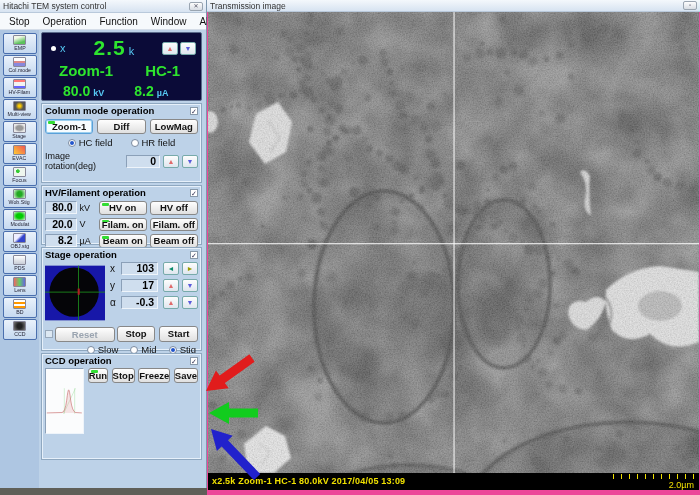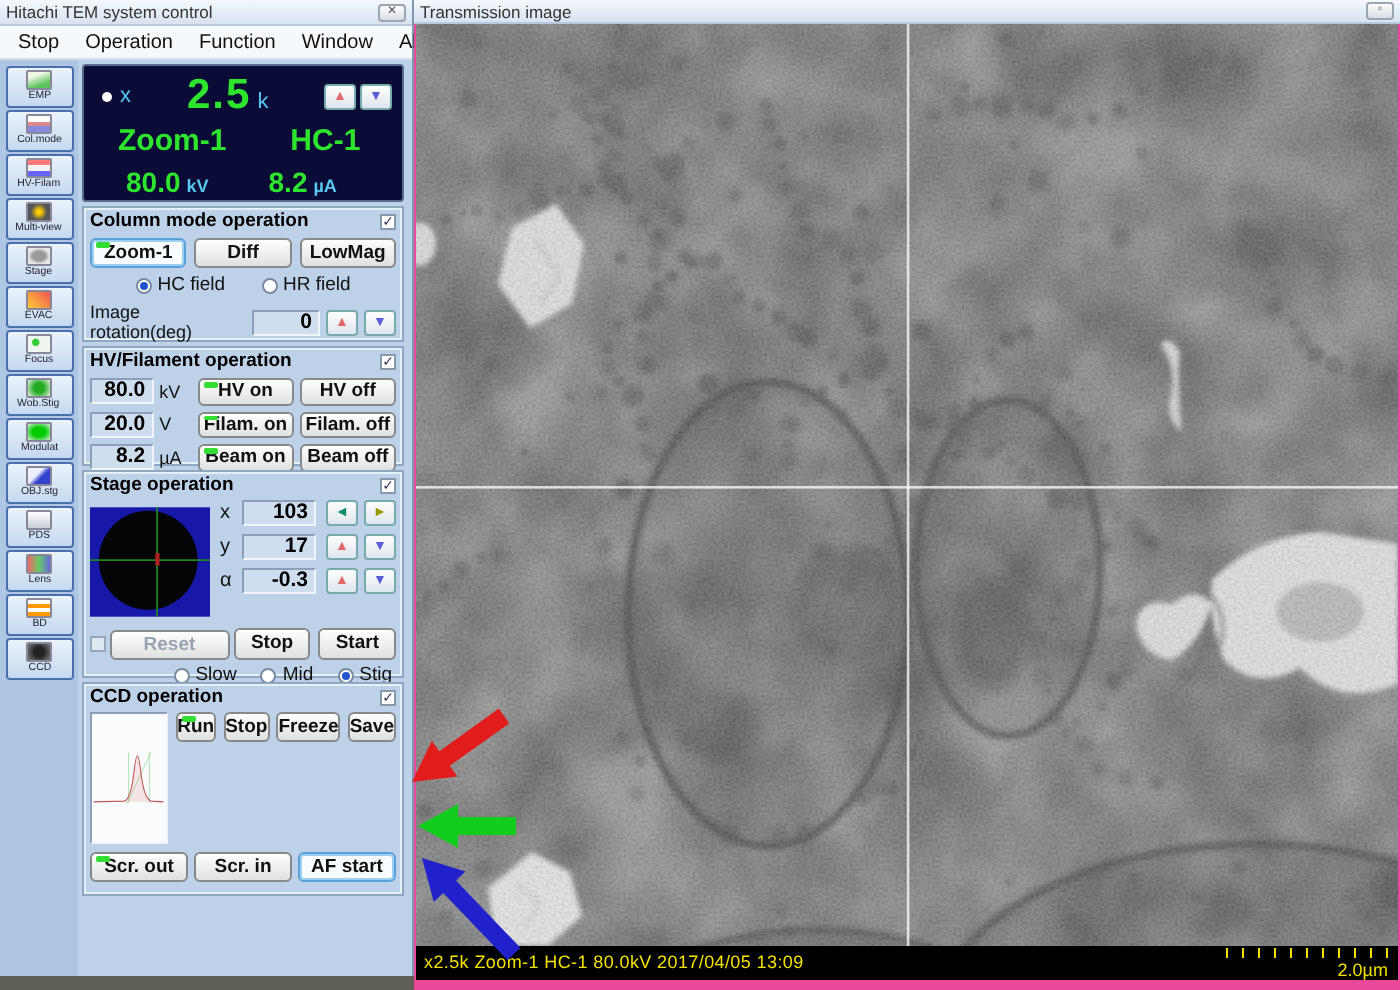--- a/index.html
+++ b/index.html
@@ -102,21 +102,21 @@
   .ccd-btns .btn { height:14.5px; line-height:13px; font-weight:bold; }
   .ccd-bottom { display:flex; gap:3px; margin-top:4px; }
   .ccd-bottom .btn { flex:1; height:15px; line-height:13px; font-weight:bold; }
   .left-bottom-strip { position:absolute; left:0; bottom:0; width:207px; height:7px; background:#5f5f58; }
 
   
   .right-win { position:absolute; left:207px; top:0; width:493px; height:495px; background:#ec4899; }
   .right-win .titlebar { height:12px; }
   .img-area { position:absolute; left:1px; top:12px; width:491px; height:461px; background:#8e8e8e; overflow:hidden; }
   .statusbar { position:absolute; left:1px; top:473px; width:491px; height:17px; background:#000; }
-  .status-text { position:absolute; left:4px; top:3px; font-size:9px; font-weight:normal; color:#f0e000; letter-spacing:0.2px; }
+  .status-text { position:absolute; left:4px; top:3px; font-size:9px; font-weight:bold; color:#f0e000; letter-spacing:0.2px; }
   .scalebar { position:absolute; right:5px; top:1px; }
   .ticks { display:flex; gap:6.5px; }
   .tick { width:1.5px; height:5px; background:#f0e000; }
   .scale-label { text-align:right; font-size:9px; font-weight:normal; color:#f0e000; margin-top:1px; }
 
   .overlay { position:absolute; left:0; top:0; pointer-events:none; }
 </style>
 </head>
 <body>
 
@@ -213,21 +213,21 @@
             <span class="m2">HC-1</span>
           </div>
           <div class="d-row d3">
             <span class="v1">80.0</span>
             <span class="u">kV</span>
             <span class="v2">8.2</span>
             <span class="u">µA</span>
           </div>
         </div>
 
-        <div class="section" style="height:68px">
+        <div class="section" style="height:80px">
           <div class="sec-head">
             <span class="sec-title">Column mode operation</span>
             <span class="sec-chk">✓</span>
           </div>
           <div class="cm-btnrow" id="cm-btnrow">
               <span class="btn active"><span class="led"></span><span>Zoom-1</span></span>
               <span class="btn"><span>Diff</span></span>
               <span class="btn"><span>LowMag</span></span>
             </div>
           <div class="cm-radiorow" id="cm-radiorow">
@@ -351,25 +351,20 @@
               <line x1="44" y1="64" x2="74" y2="0" stroke="#96dc96" stroke-width="1"></line>
               <path d="M2,62 L40,61 Q48,60 52,30 Q55,4 57,4 Q59,4 62,30 Q66,58 74,61 L90,62" fill="rgba(220,120,120,0.18)" stroke="#c05858" stroke-width="1.4"></path>
             </svg>
             <div class="ccd-btns" id="ccd-btns">
                 <span class="btn"><span class="led"></span><span>Run</span></span>
                 <span class="btn"><span>Stop</span></span>
                 <span class="btn"><span>Freeze</span></span>
                 <span class="btn"><span>Save</span></span>
               </div>
           </div>
-          <div class="ccd-bottom" id="ccd-bottom">
-              <span class="btn"><span class="led"></span><span>Scr. out</span></span>
-              <span class="btn"><span>Scr. in</span></span>
-              <span class="btn active"><span>AF start</span></span>
-            </div>
         </div>
 
       </div>
     </div>
     <div class="left-bottom-strip"></div>
   </div>
 
   <div class="right-win">
     <div class="titlebar">
       <span class="t-text">Transmission image</span>

